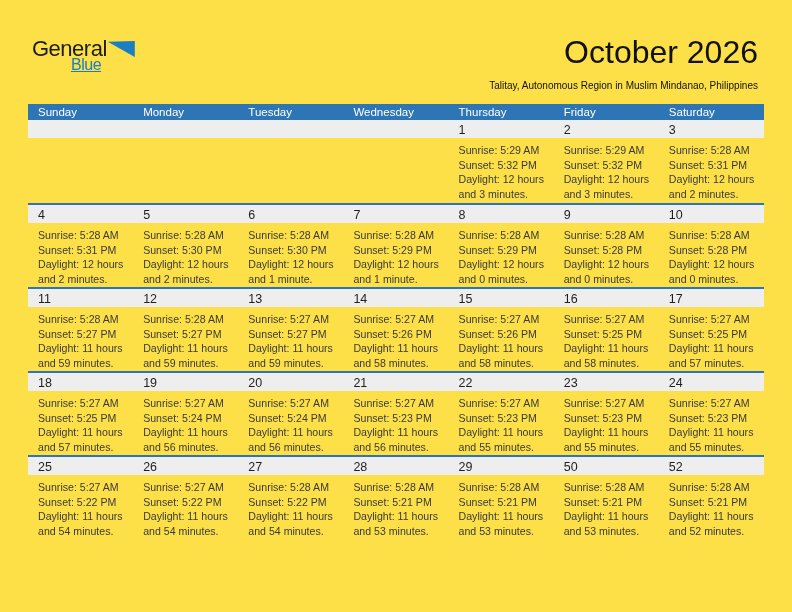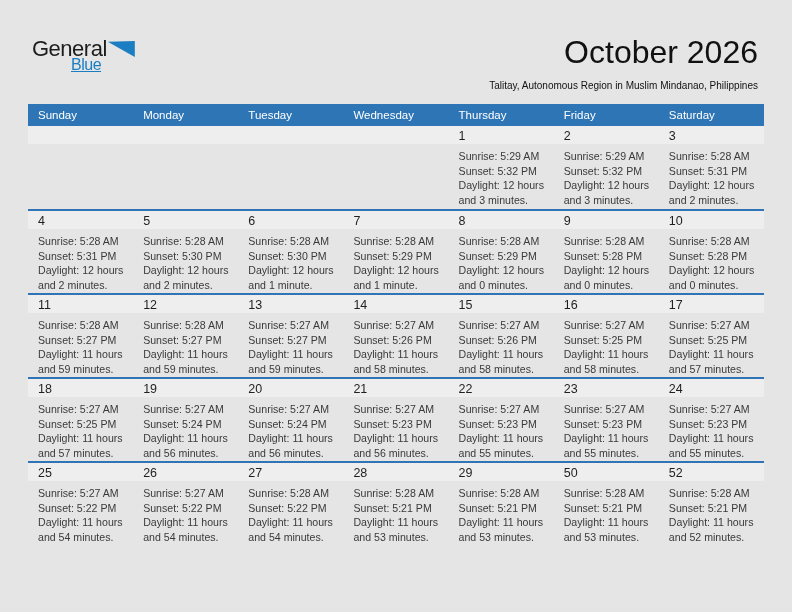--- a/index.html
+++ b/index.html
@@ -1,21 +1,21 @@
 <!DOCTYPE html>
 <html><head>
 <meta charset="utf-8">
 <style>
   * { margin: 0; padding: 0; box-sizing: border-box; }
   html, body { background: #ffffff; }
   .page {
     position: relative;
     width: 792px;
     height: 612px;
-    background: #e5e5e5;
+    background: #fde047;
     font-family: "Liberation Sans", sans-serif;
     overflow: hidden;
   }
 
   
   .logo { position: absolute; left: 32px; top: 38px; }
   .logo-row { display: flex; align-items: flex-start; }
   .logo-general {
     font-size: 22px;
     color: #1c1c1c;
@@ -62,21 +62,21 @@
     width: 736px;
     border-collapse: collapse;
     table-layout: fixed;
   }
   table.calendar th {
     background: var(--header-bg);
     color: #ffffff;
     font-weight: normal;
     font-size: 11.5px;
     text-align: left;
-    height: 22px;
+    height: 16px;
     padding: 0 0 0 10px;
     vertical-align: middle;
   }
   table.calendar tbody tr { border-top: 2px solid var(--week-divider); }
   table.calendar tbody tr:first-child { border-top: none; }
   table.calendar td {
     vertical-align: top;
     height: 84px;
     padding: 0;
   }

